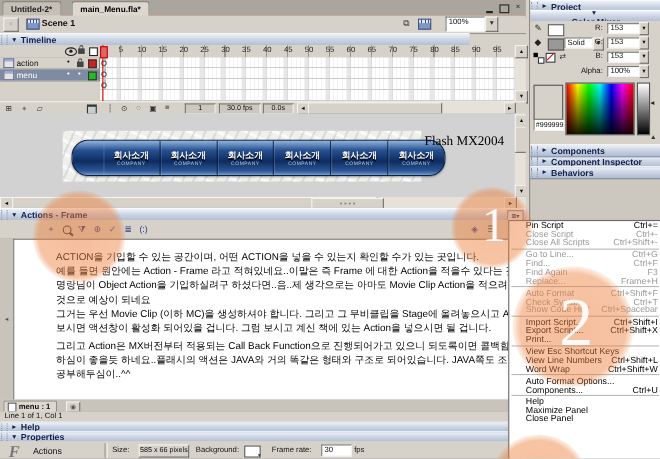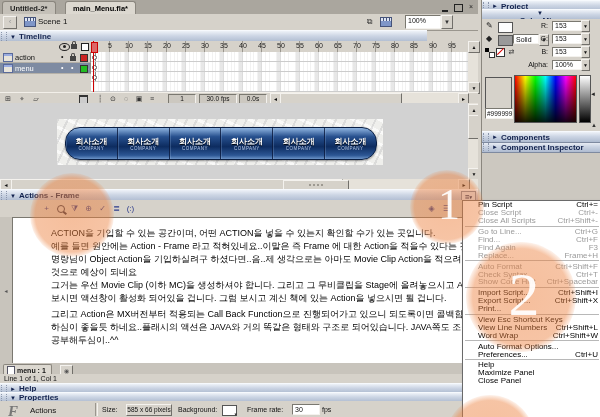--- a/index.html
+++ b/index.html
@@ -79,21 +79,21 @@
             font-size:6.5px;text-align:center;line-height:8px;color:#111;}
   .hscroll{position:absolute;background:#e6e2da;height:10px;}
   .hthumb{position:absolute;top:0;height:9px;background:#d6d2ca;border:1px solid;border-color:#f4f2ee #716f6a #716f6a #f4f2ee;}
   
   .stage{left:0;top:103px;width:478px;height:76px;background:#d2d2d2;overflow:hidden;}
   .marble{left:57px;top:16px;width:326px;height:46px;background:#efefec;
     background-image:repeating-linear-gradient(115deg,rgba(160,160,165,0.25) 0 2px,transparent 2px 9px),
                      repeating-linear-gradient(25deg,rgba(255,255,255,0.7) 0 3px,transparent 3px 11px);}
   .navbar{left:65px;top:24px;width:310px;height:31px;border-radius:15px;
     background:linear-gradient(180deg,#8fb4e0 0%,#27508e 28%,#0d2c60 60%,#2c5694 88%,#6c94c8 100%);
-    border:1px solid #0a1f44;display:flex;overflow:hidden;box-shadow:0 1px 2px rgba(0,0,0,0.4);}
+    border:1px solid #0a1f44;display:flex;overflow:hidden;box-shadow:0 1px 2px rgba(0,0,0,0.4);padding-left:28px;}
   .navbtn{flex:1;position:relative;display:flex;flex-direction:column;align-items:center;justify-content:center;
           border-right:1px solid rgba(10,25,60,0.8);box-shadow:inset 1px 0 0 rgba(160,190,230,0.25);}
   .navbtn:last-child{border-right:none;}
   .navbtn .nl{font-size:8px;font-weight:bold;color:#fff;line-height:9px;text-shadow:0 1px 1px #000;}
   .navbtn .ns{font-size:4.5px;color:#b9c9e4;line-height:5px;letter-spacing:0.5px;}
   .stage-note{left:386px;top:18px;width:90px;font-family:"Liberation Serif",serif;color:#000;}
   .stage-note .l1{font-size:12px;font-weight:bold;line-height:15px;}
   .stage-note .l2{font-size:12px;line-height:15px;}
   .st-vscroll{left:468px;top:0;width:10px;height:76px;background:#e6e2da;}
   .vthumb{position:absolute;left:0;width:10px;background:#d6d2ca;border:1px solid;border-color:#f4f2ee #716f6a #716f6a #f4f2ee;}
@@ -190,21 +190,21 @@
         </span>
       <span>×</span>
     </div>
   </div>
 
   <div class="abs edit-bar">
     <div class="abs bevel" style="left:3px;top:2px;width:12px;height:11px;color:#999;font-size:8px;text-align:center;line-height:10px;">‹</div>
     <div class="abs" style="left:24px;top:3px;">
         <div class="scene-ico"></div>
       </div>
-    <div class="abs" style="left:38px;top:3px;font-size:8px;font-weight:normal;color:#111;">Scene 1</div>
+    <div class="abs" style="left:38px;top:3px;font-size:8px;font-weight:bold;color:#111;">Scene 1</div>
     <div class="abs icon-btn" style="left:363px;top:2px;width:13px;height:11px;">⧉</div>
     <div class="abs" style="left:380px;top:3px;">
         <div class="scene-ico"></div>
       </div>
     <div class="abs zoom-box" style="left:405px;top:1px;">
       <div class="zoom-val">100%</div>
       <div class="zoom-arr bevel icon-btn">▼</div>
     </div>
   </div>
 
@@ -322,20 +322,21 @@
         <div class="navbtn">
           <div class="nl">회사소개</div>
           <div class="ns">COMPANY</div>
         </div>
         <div class="navbtn">
           <div class="nl">회사소개</div>
           <div class="ns">COMPANY</div>
         </div>
       </div>
     <div class="abs stage-note">
+      <div class="l2">Flash MX2004</div>
     </div>
     <div class="abs st-vscroll">
       <div class="sb-btn bevel" style="top:1px;">▲</div>
       <div class="vthumb" style="top:12px;height:22px;"></div>
       <div class="sb-btn bevel" style="top:65px;">▼</div>
     </div>
   </div>
   <div class="abs stage-hscroll">
     <div class="sb-btn bevel" style="left:0;top:0;">◄</div>
     <div class="hthumb" style="left:11px;width:330px;"></div>
@@ -474,20 +475,25 @@
     <div class="sb-hdr phdr" style="top:141px;">
       <span class="grip"></span>
         <span class="arr">►</span>
       <span>Component Inspector</span>
     </div>
     <div class="sb-hdr phdr" style="top:131px;">
       <span class="grip"></span>
         <span class="arr">►</span>
       <span>Components</span>
     </div>
+    <div class="sb-hdr phdr" style="top:151px;">
+      <span class="grip"></span>
+        <span class="arr">►</span>
+      <span>Behaviors</span>
+    </div>
   </div>
 
   <div class="abs ctx">
       <div class="mi">
         <span class="lab">Pin Script</span>
         <span class="sc">Ctrl+=</span>
       </div>
       <div class="mi dis">
         <span class="lab">Close Script</span>
         <span class="sc">Ctrl+-</span>
@@ -548,21 +554,21 @@
       </div>
       <div class="mi">
         <span class="lab">Word Wrap</span>
         <span class="sc">Ctrl+Shift+W</span>
       </div>
       <div class="msep"></div>
       <div class="mi">
         <span class="lab">Auto Format Options...</span>
       </div>
       <div class="mi">
-        <span class="lab">Preferences...</span>
+        <span class="lab">Components...</span>
         <span class="sc">Ctrl+U</span>
       </div>
       <div class="msep"></div>
       <div class="mi">
         <span class="lab">Help</span>
       </div>
       <div class="mi">
         <span class="lab">Maximize Panel</span>
       </div>
       <div class="mi">

